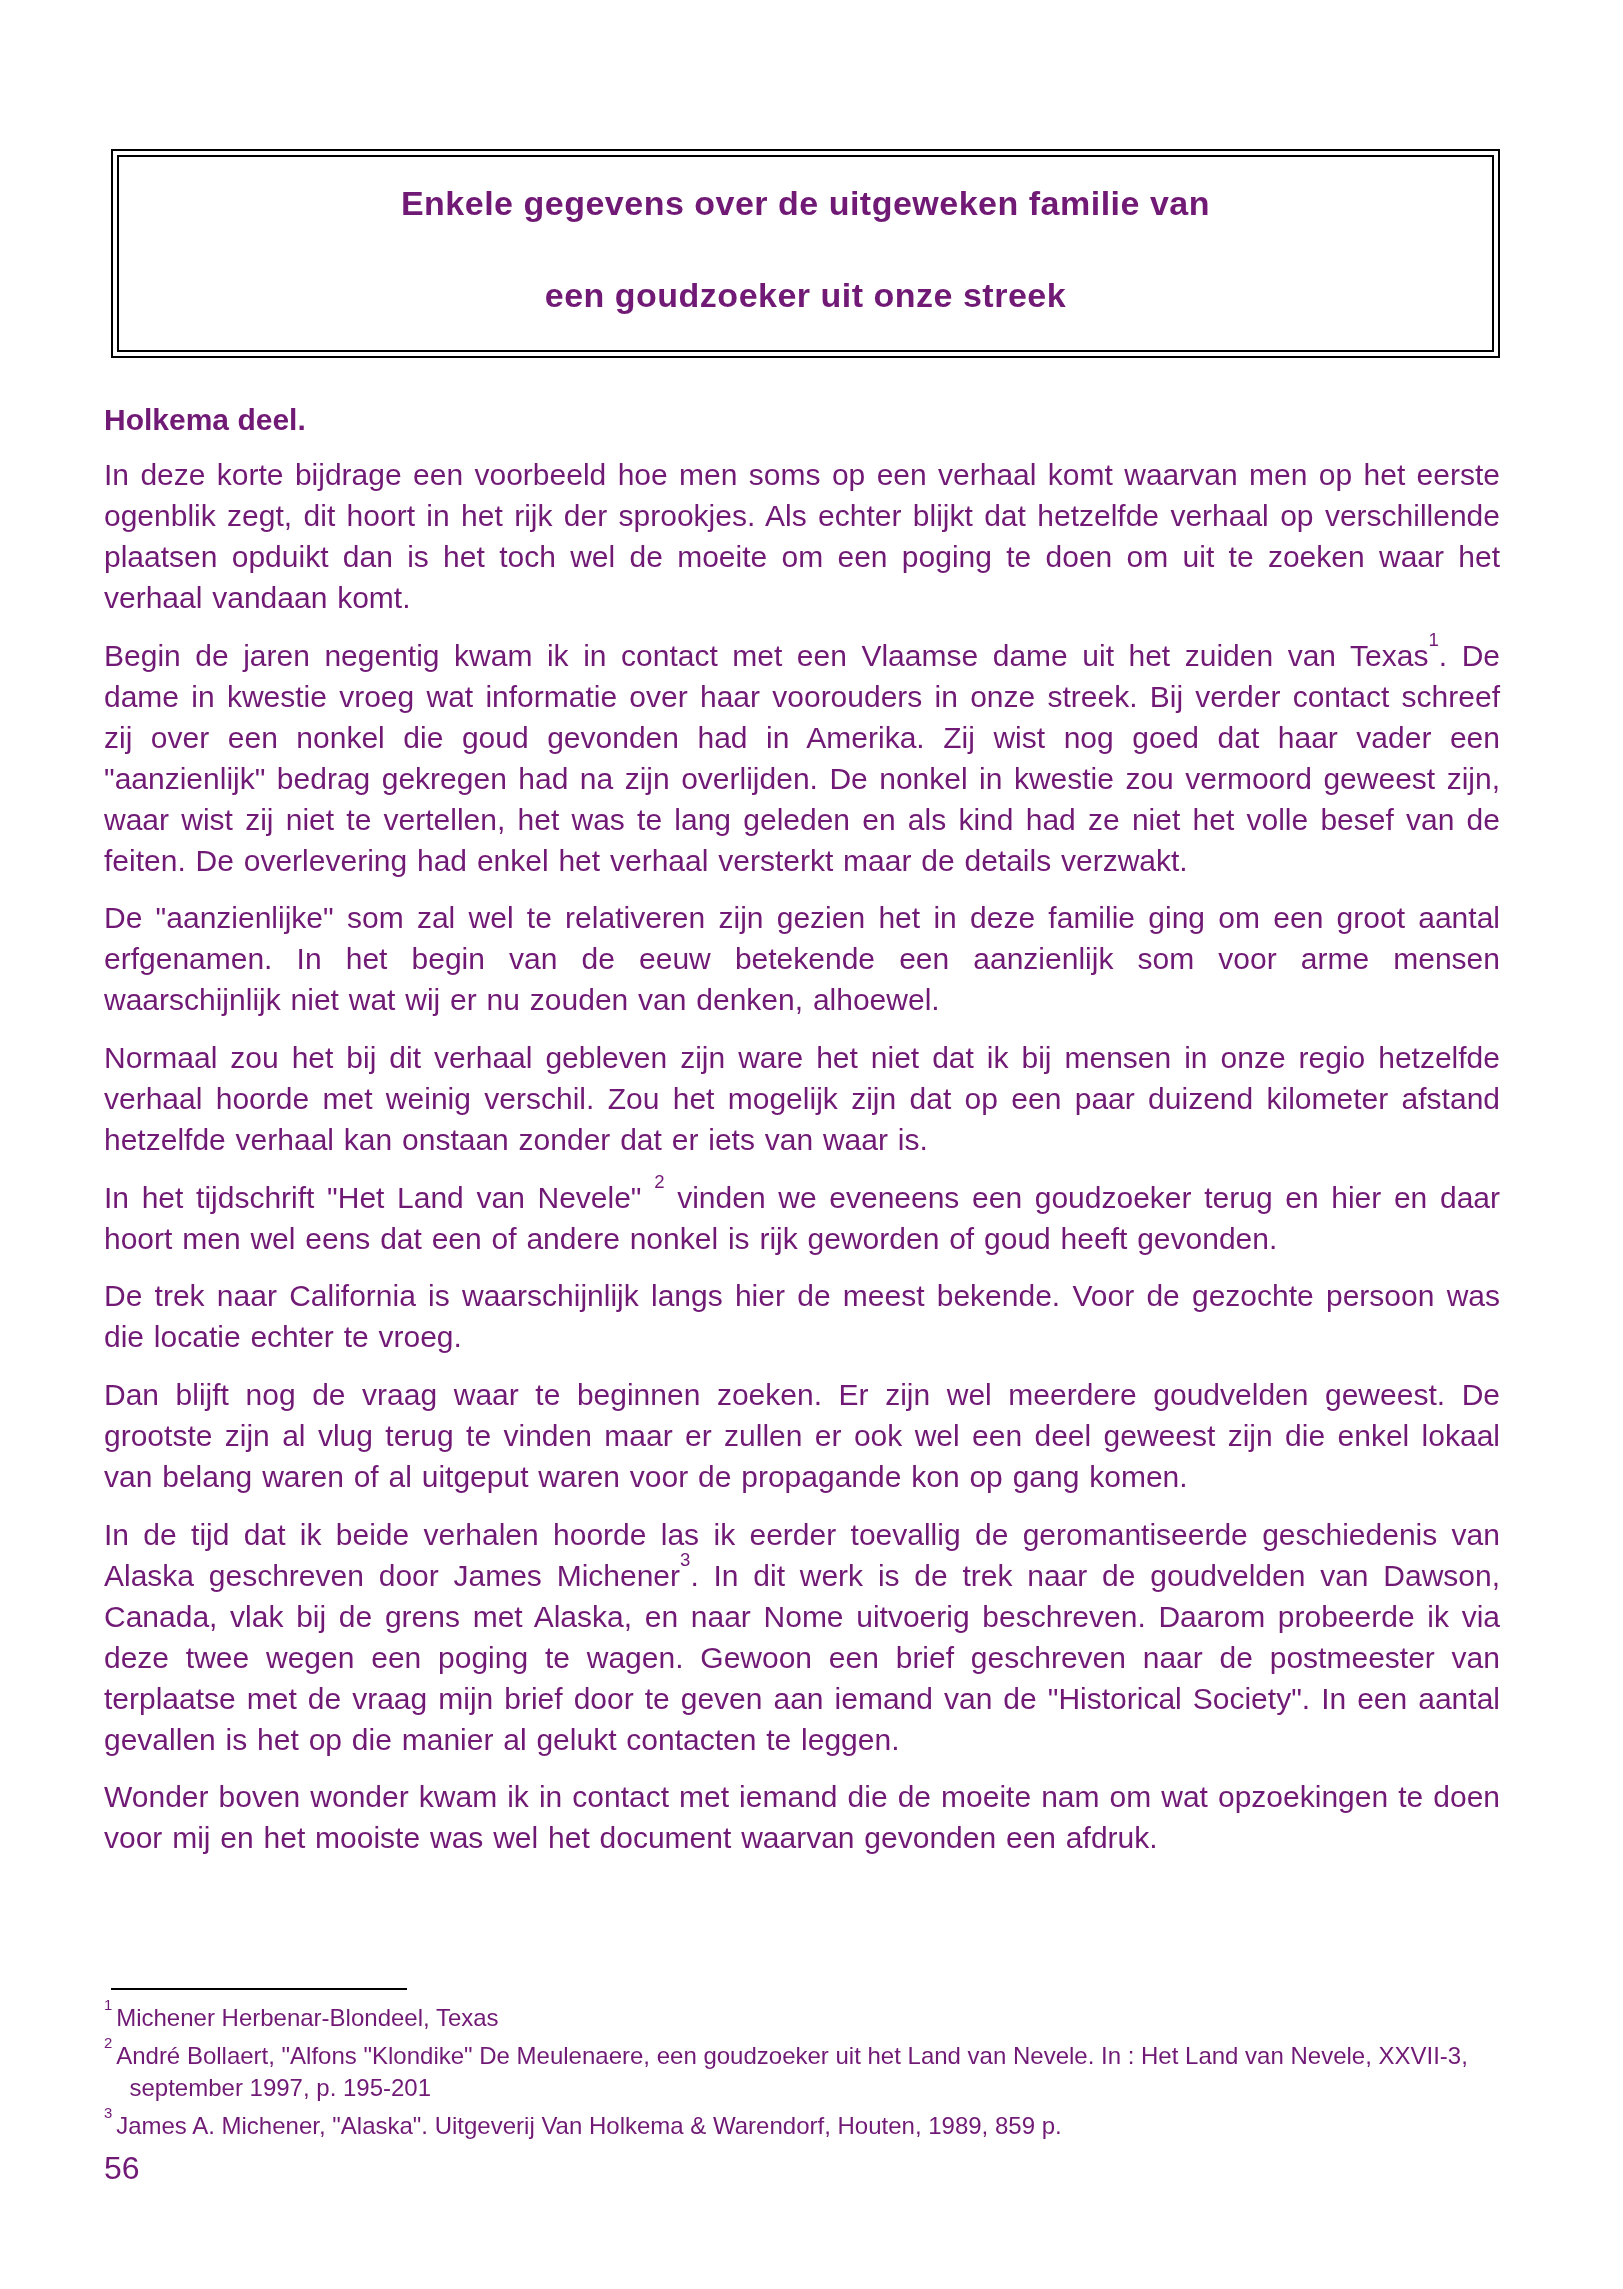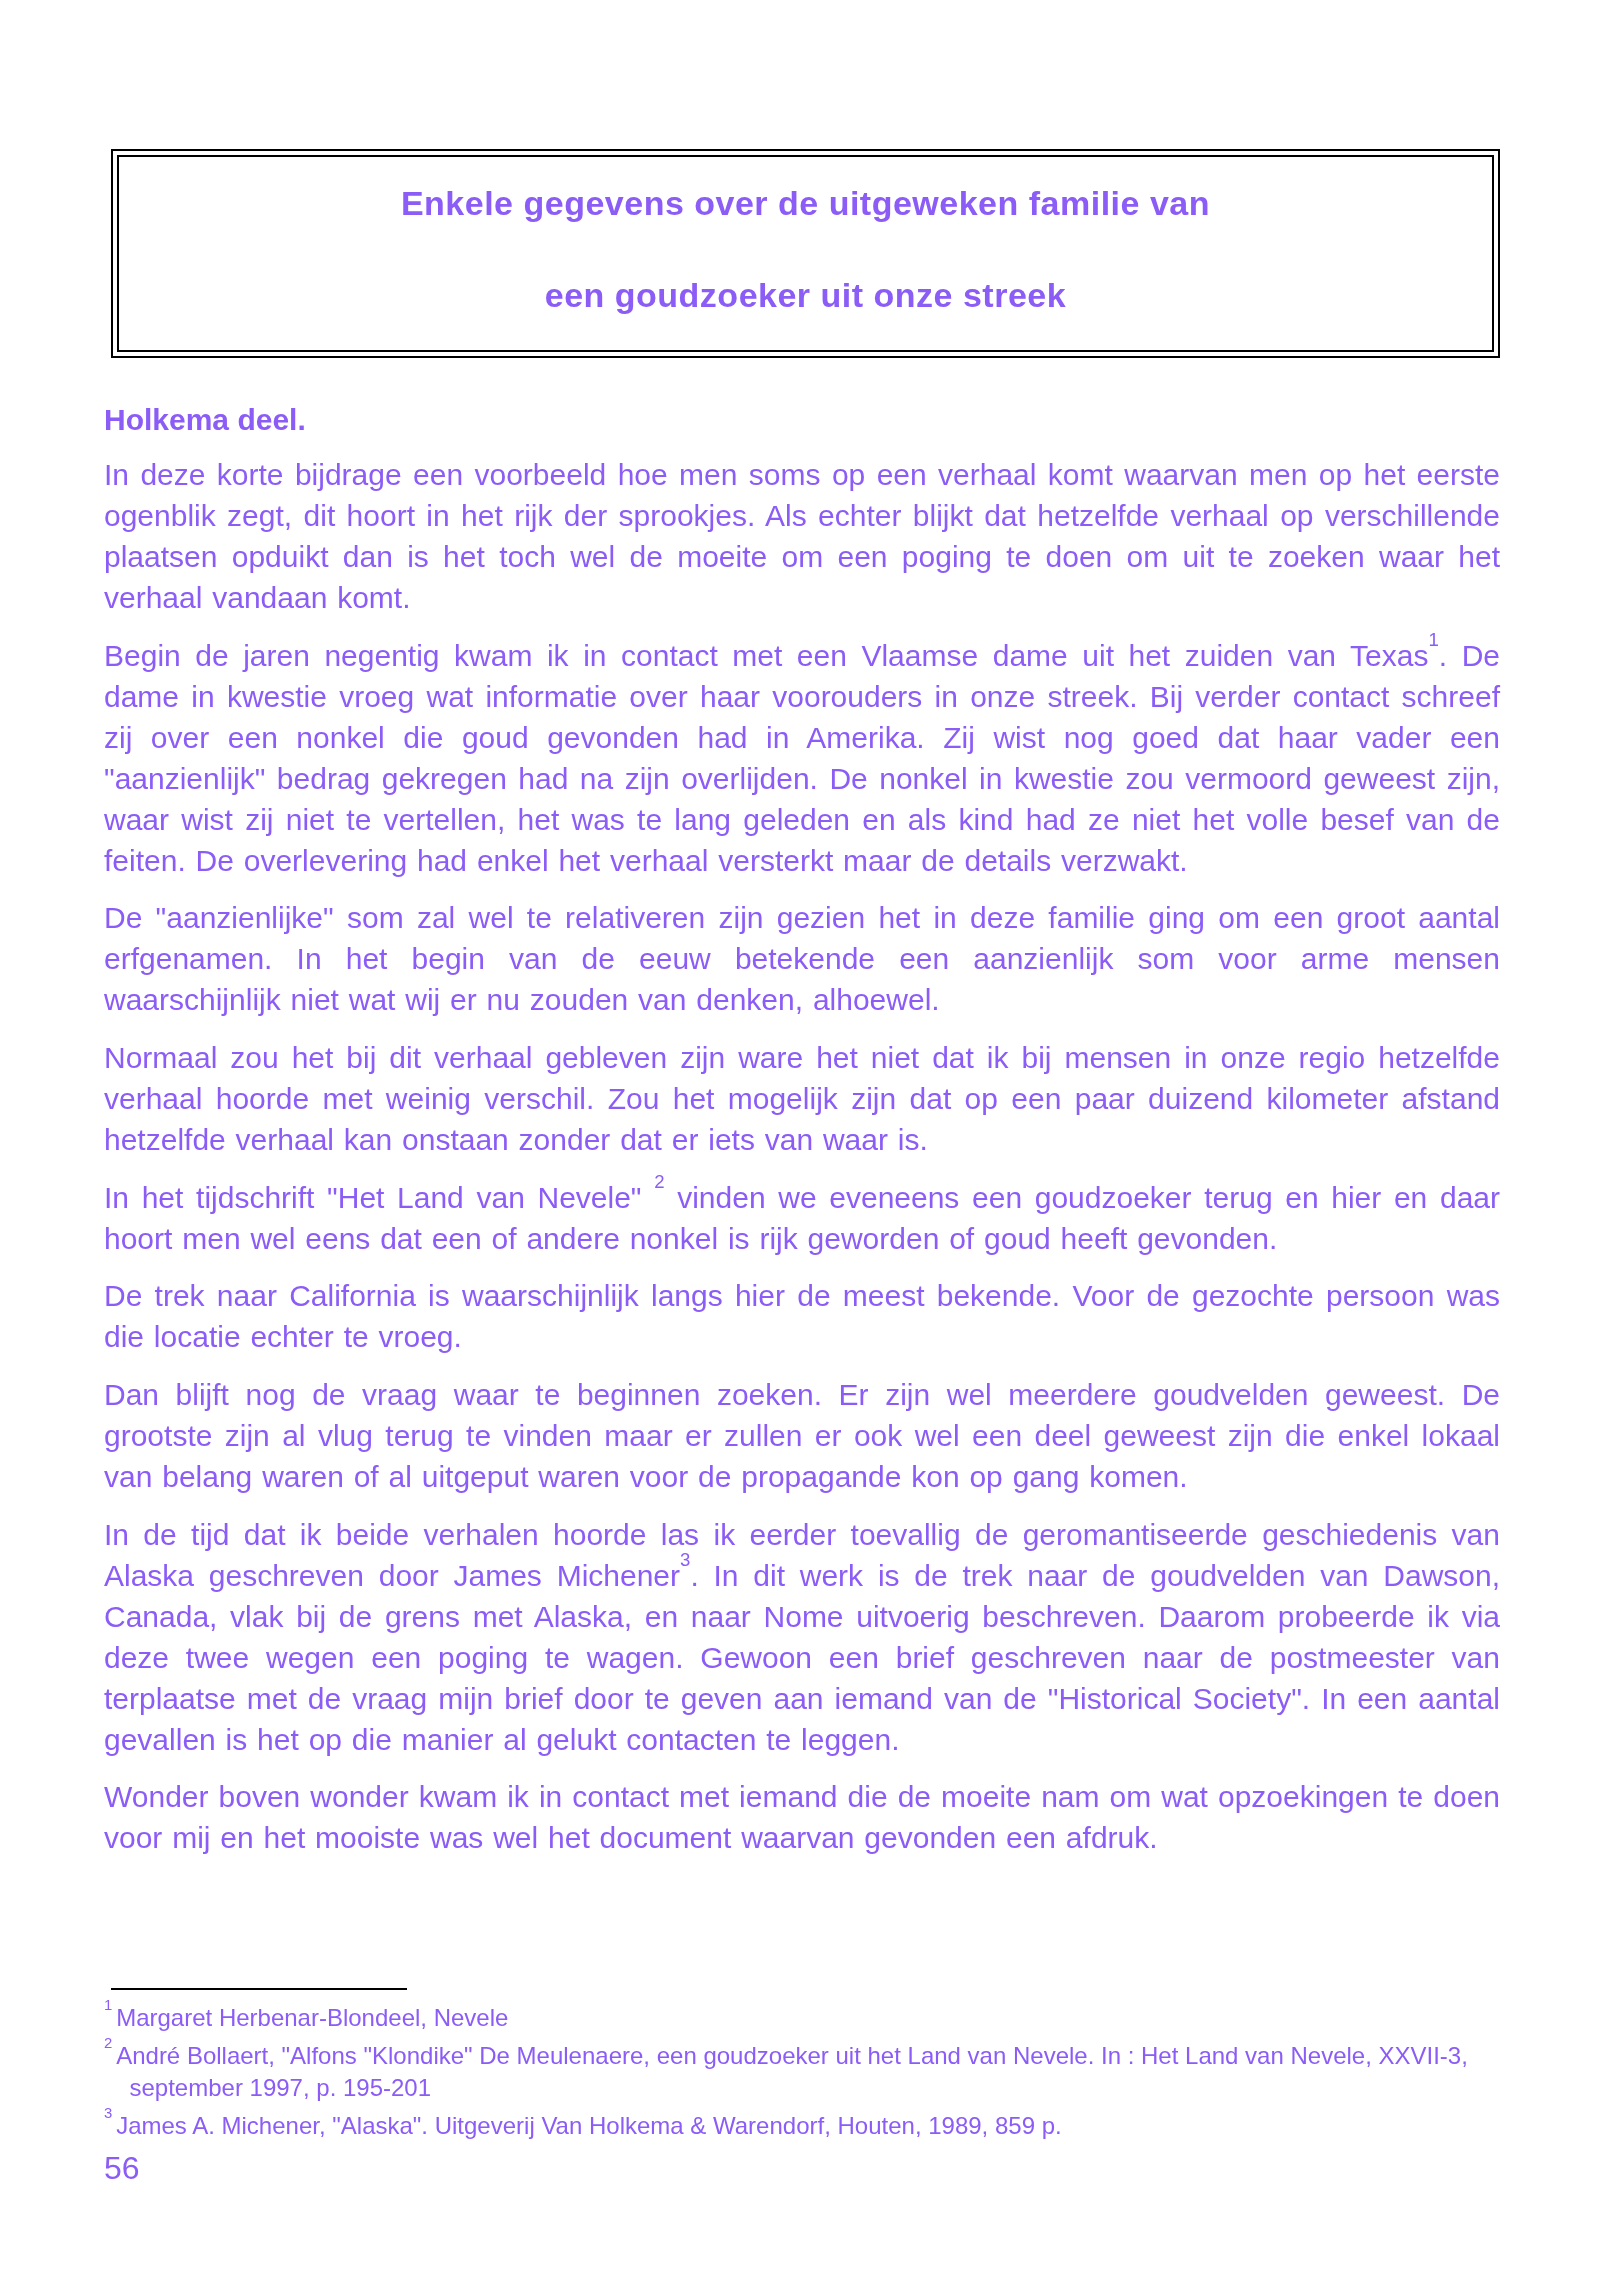--- a/index.html
+++ b/index.html
@@ -1,20 +1,20 @@
 <!DOCTYPE html>
 <html><head>
 <meta charset="utf-8">
 <style>
   html,body { margin:0; padding:0; background:#e8e8e8; }
   .page {
     position:relative;
     width:1623px; height:2290px;
     background:#ffffff;
-    color:#8b5cf6;
+    color:#701a75;
     font-family:"Liberation Sans", sans-serif;
     overflow:hidden;
     margin:0 auto;
   }
   .content {
     position:absolute;
     left:104px; top:149px;
     width:1396px;
   }
   .titlebox {
@@ -106,19 +106,19 @@
     <p class="body"><span>Dan blijft nog de vraag waar te beginnen zoeken. Er zijn wel meerdere goudvelden geweest. De grootste zijn al vlug terug te vinden maar er zullen er ook wel een deel geweest zijn die enkel lokaal van belang waren of al uitgeput waren voor de propagande kon op gang komen.</span></p>
 
     <p class="body"><span>In de tijd dat ik beide verhalen hoorde las ik eerder toevallig de geromantiseerde geschiedenis van Alaska geschreven door James Michener</span><sup>3</sup><span>. In dit werk is de trek naar de goudvelden van Dawson, Canada, vlak bij de grens met Alaska, en naar Nome uitvoerig beschreven. Daarom probeerde ik via deze twee wegen een poging te wagen. Gewoon een brief geschreven naar de postmeester van terplaatse met de vraag mijn brief door te geven aan iemand van de "Historical Society". In een aantal gevallen is het op die manier al gelukt contacten te leggen.</span></p>
 
     <p class="body"><span>Wonder boven wonder kwam ik in contact met iemand die de moeite nam om wat opzoekingen te doen voor mij en het mooiste was wel het document waarvan gevonden een afdruk.</span></p>
 
   </div>
 
   <div class="footer">
     <hr class="fn-rule">
-    <div class="footnote"><sup>1</sup><span class="fn-text">Margaret Herbenar-Blondeel, Nevele</span></div>
+    <div class="footnote"><sup>1</sup><span class="fn-text">Michener Herbenar-Blondeel, Texas</span></div>
     <div class="footnote"><sup>2</sup><span class="fn-text">André Bollaert, "Alfons "Klondike" De Meulenaere, een goudzoeker uit het Land van Nevele. In : Het Land van Nevele, XXVII-3, september 1997, p. 195-201</span></div>
     <div class="footnote"><sup>3</sup><span class="fn-text">James A. Michener, "Alaska". Uitgeverij Van Holkema &amp; Warendorf, Houten, 1989, 859 p.</span></div>
     <div class="page-number">56</div>
   </div>
 </div>
 
 
 </body></html>

